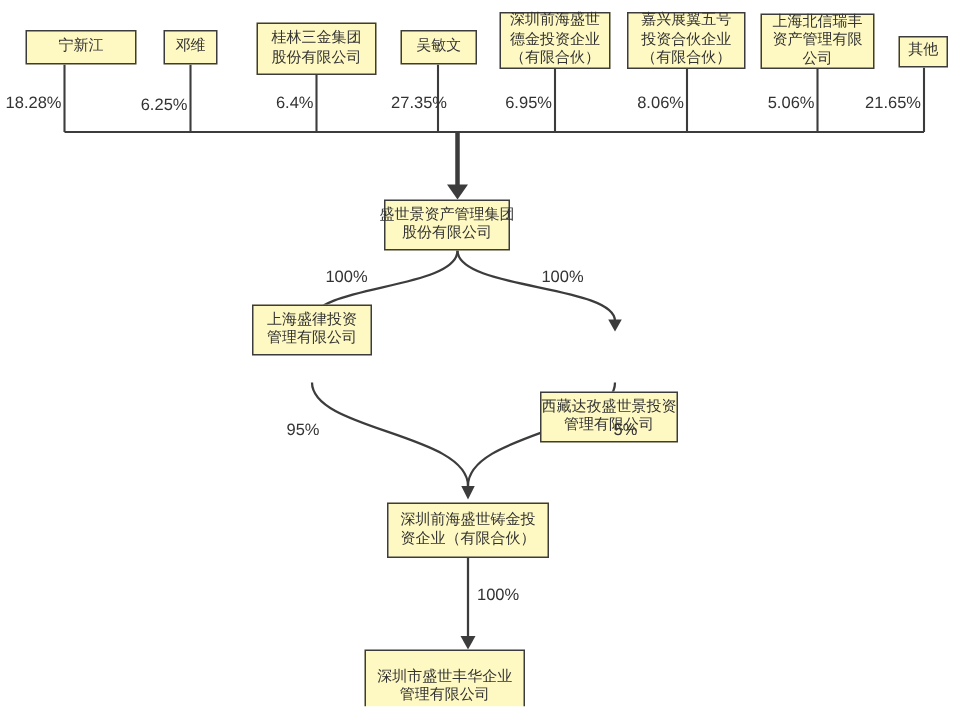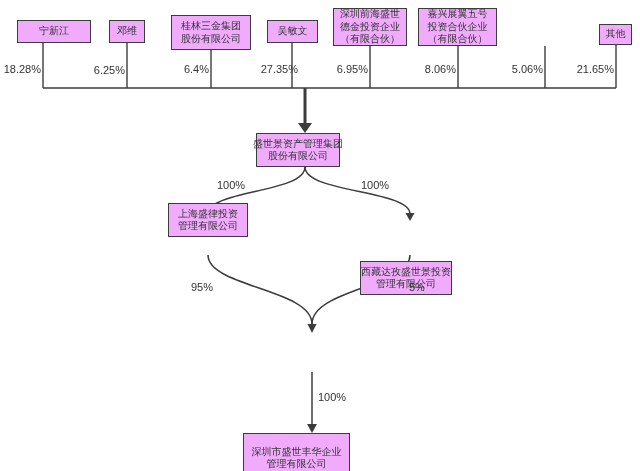--- a/index.html
+++ b/index.html
@@ -8,21 +8,21 @@
     width:640px;height:471px;
     background:#ffffff;
     font-family:"Liberation Sans","DejaVu Sans",sans-serif;
     overflow:hidden;
   }
   .wires{position:absolute;left:0;top:0;width:640px;height:471px;}
   .box{
     position:absolute;
     box-sizing:border-box;
     border:1.5px solid #3c3c3c;
-    background:#f0abfc;
+    background:#fef9c3;
     display:flex;
     flex-direction:column;
     justify-content:center;
     align-items:center;
     font-size:10px;
     line-height:12.5px;
     color:#333333;
     text-align:center;
   }
   .box span{display:block;white-space:nowrap;}
@@ -122,20 +122,25 @@
   <div class="box sh4">
     <span>深圳前海盛世</span>
     <span>德金投资企业</span>
     <span>（有限合伙）</span>
   </div>
   <div class="box sh5">
     <span>嘉兴展翼五号</span>
     <span>投资合伙企业</span>
     <span>（有限合伙）</span>
   </div>
+  <div class="box sh6">
+    <span>上海北信瑞丰</span>
+    <span>资产管理有限</span>
+    <span>公司</span>
+  </div>
   <div class="box sh7">
     <span>其他</span>
   </div>
 
   <div class="pct tr p0">18.28%</div>
   <div class="pct tr p1">6.25%</div>
   <div class="pct tr p2">6.4%</div>
   <div class="pct tr p3">27.35%</div>
   <div class="pct tr p4">6.95%</div>
   <div class="pct tr p5">8.06%</div>
@@ -155,20 +160,24 @@
     <span>管理有限公司</span>
   </div>
   <div class="box subR">
     <span>西藏达孜盛世景投资</span>
     <span>管理有限公司</span>
   </div>
 
   <div class="pct tr own95">95%</div>
   <div class="pct tl own5">5%</div>
 
+  <div class="box partn">
+    <span>深圳前海盛世铸金投</span>
+    <span>资企业（有限合伙）</span>
+  </div>
 
   <div class="pct tl own100B">100%</div>
 
   <div class="box target">
     <span>深圳市盛世丰华企业</span>
     <span>管理有限公司</span>
   </div>
 
 </div>
 

